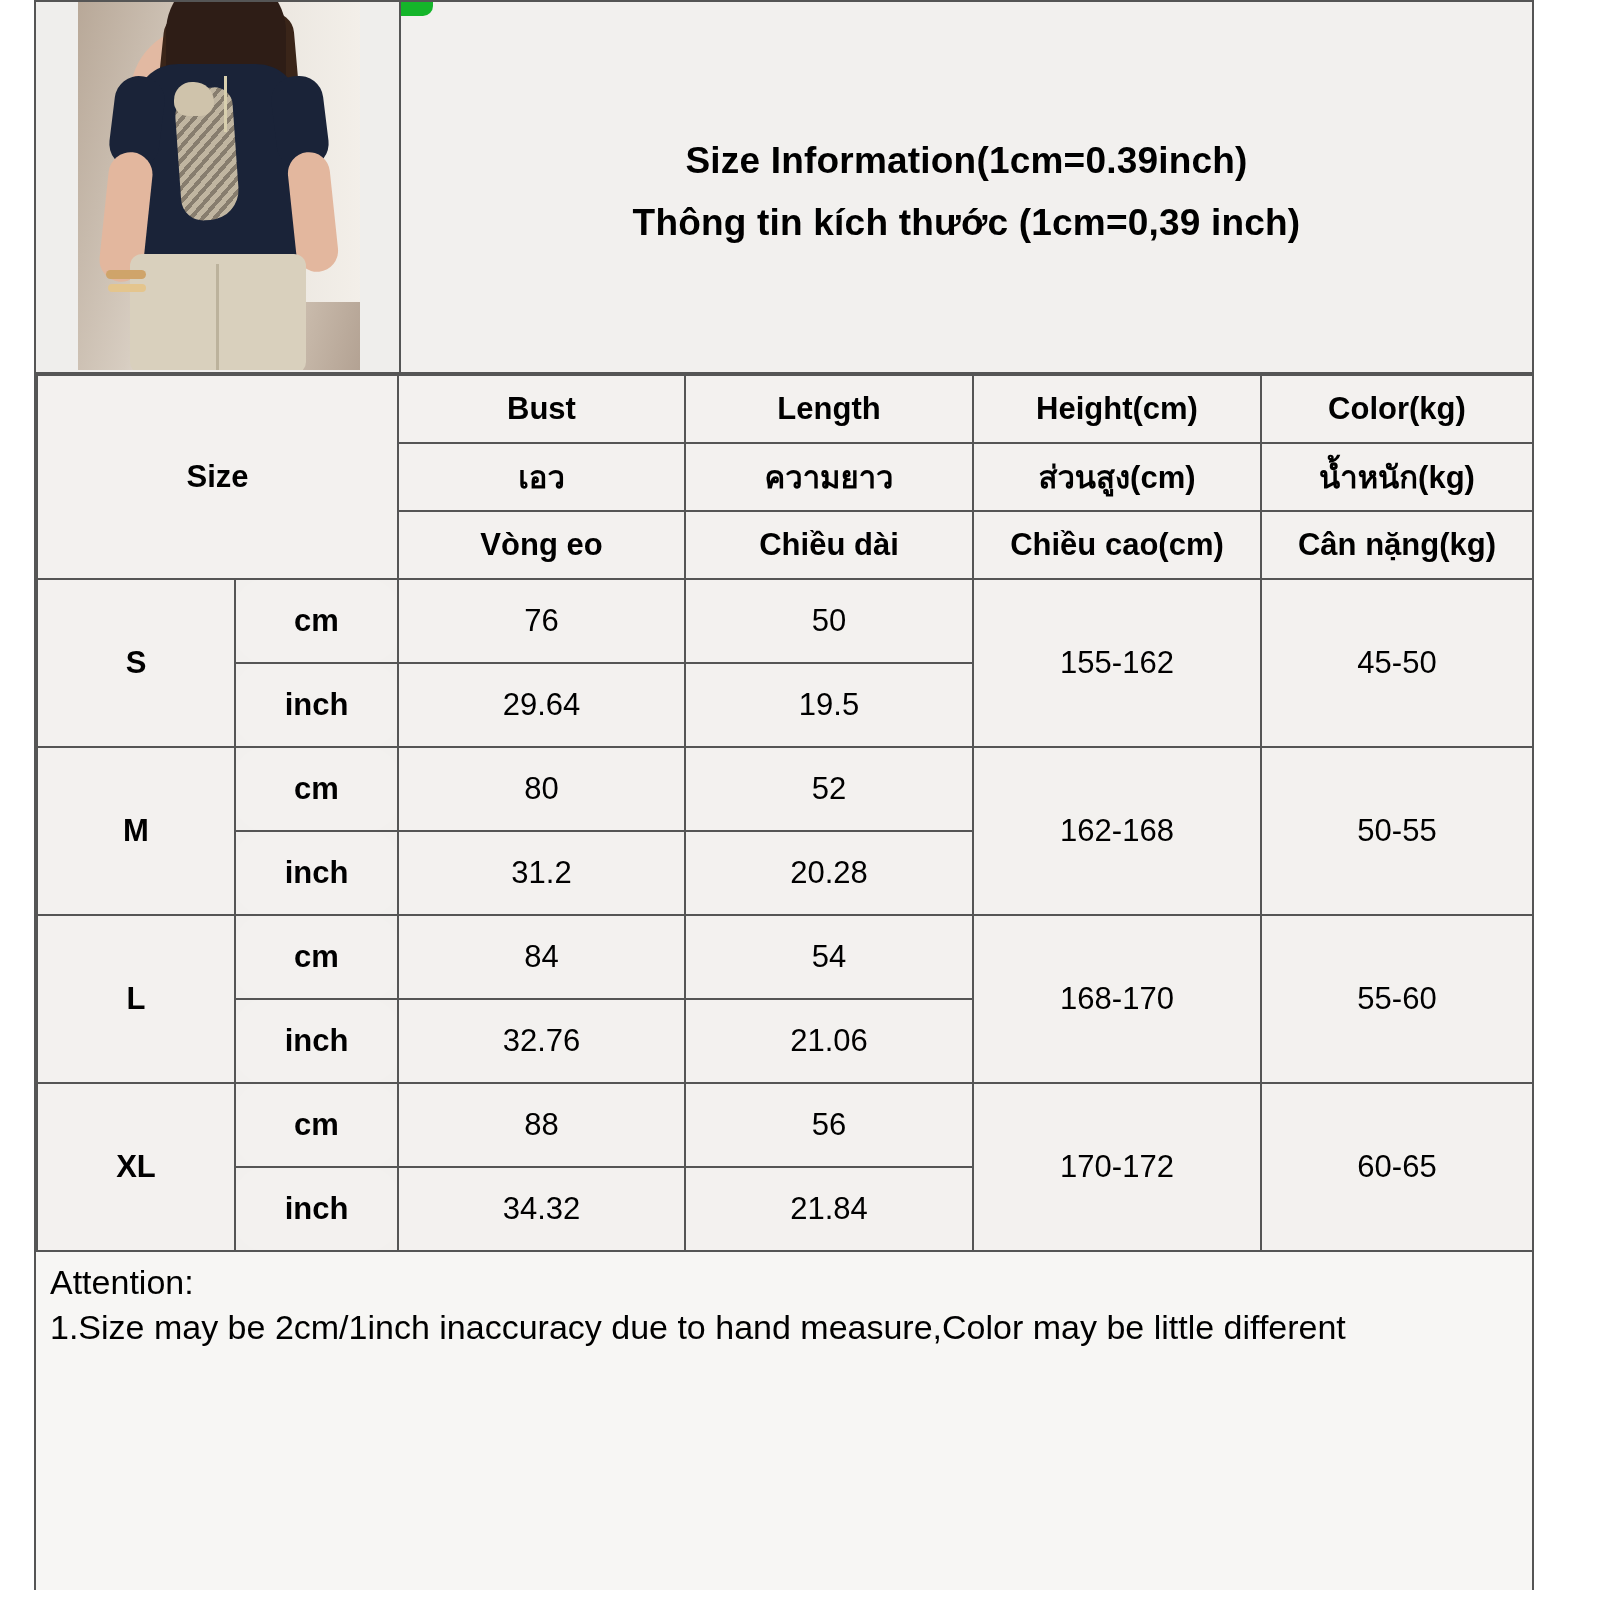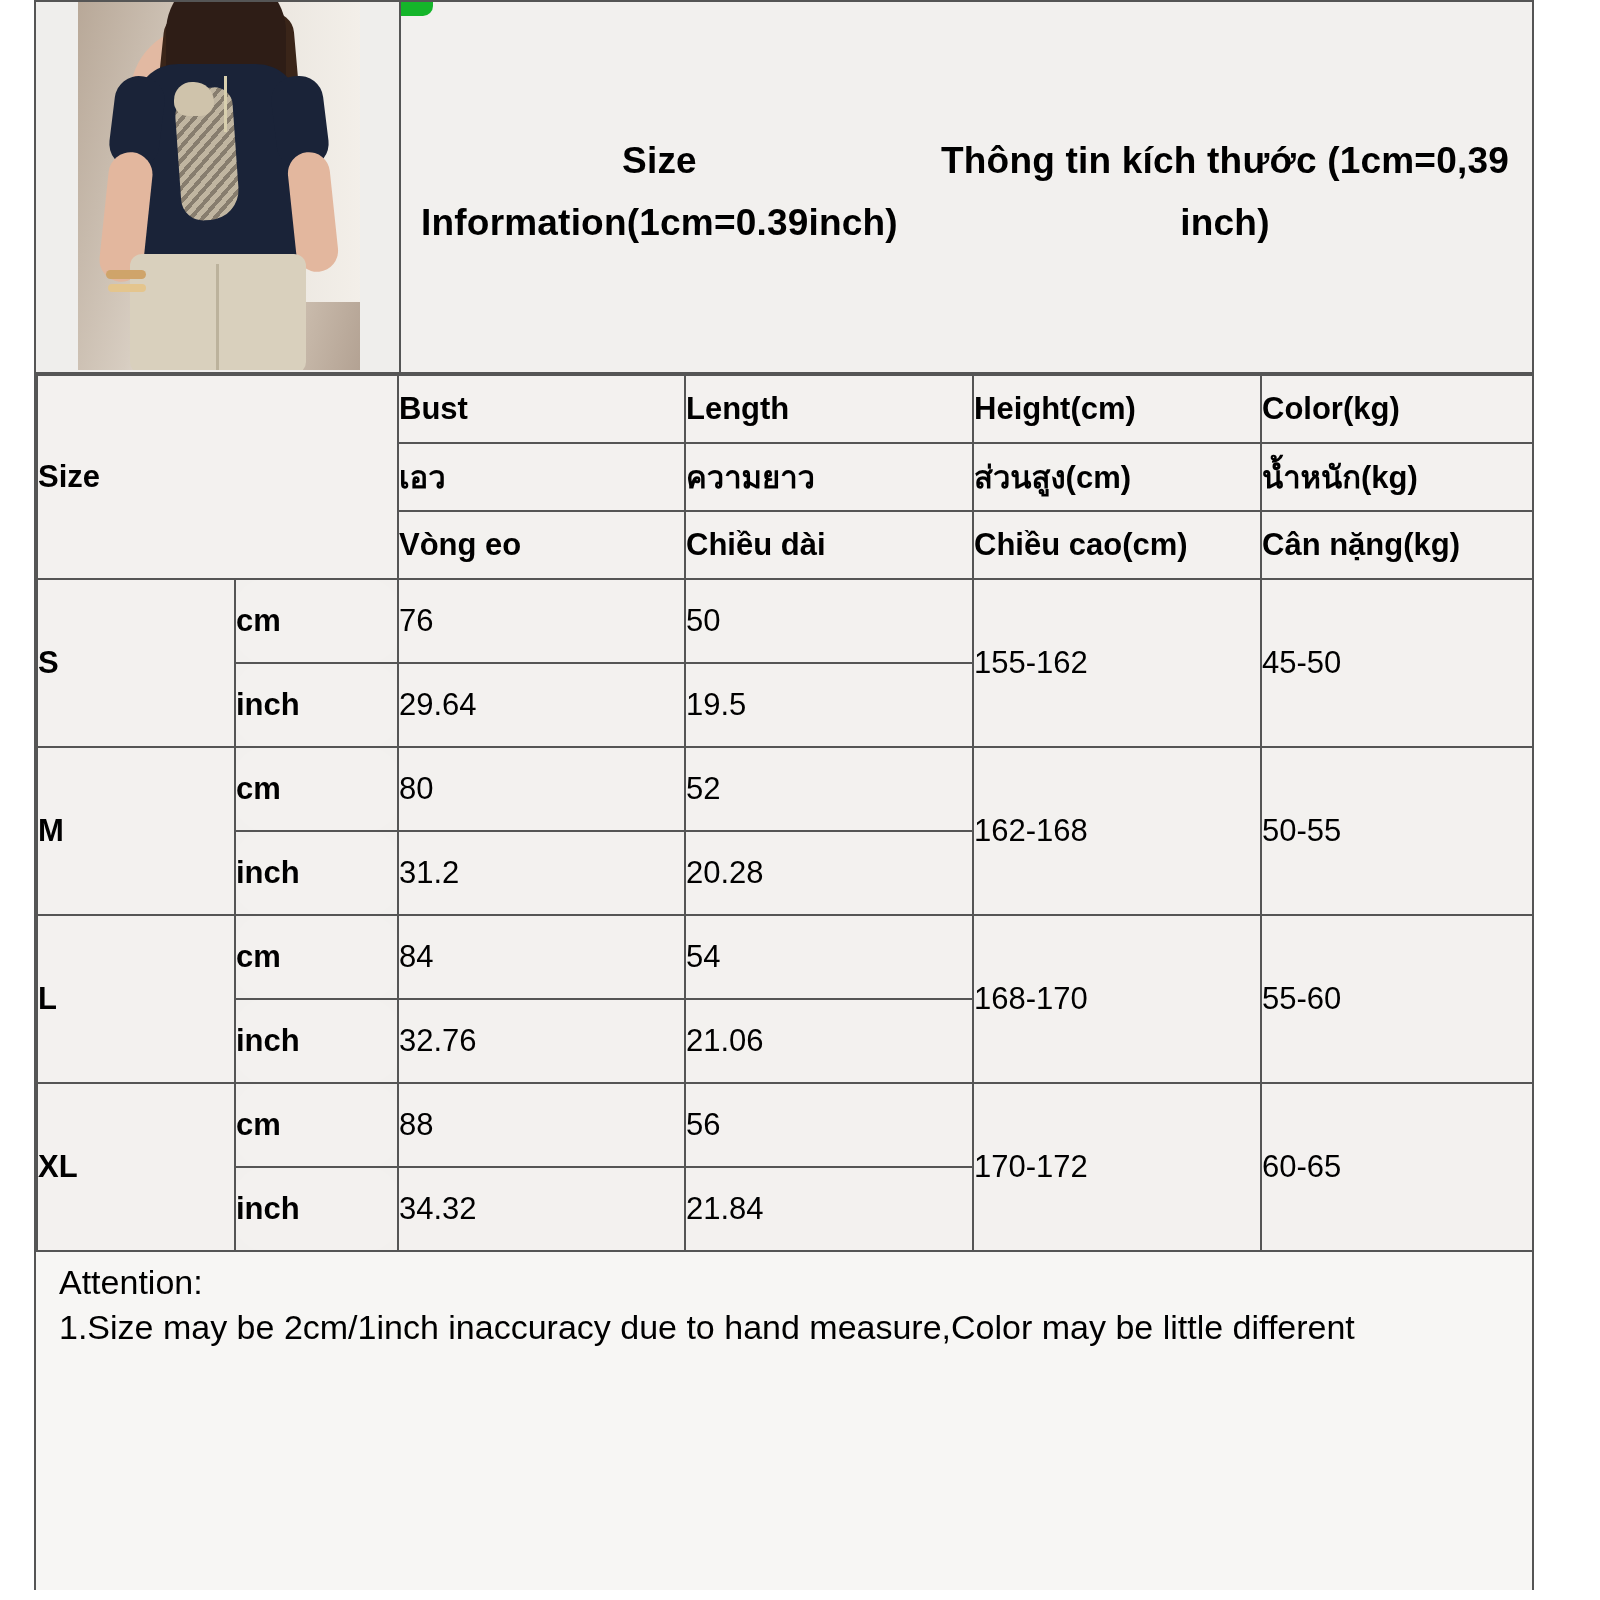--- a/index.html
+++ b/index.html
@@ -151,22 +151,21 @@
     top: 0px;
     width: 32px;
     height: 14px;
     background: #15b52a;
     border-radius: 0 0 10px 0;
   }
 
   .title-cell {
     flex: 1;
     display: flex;
-    flex-direction: row;
-    align-items: center;
+    flex-direction: column;
     justify-content: center;
     background: #f2f0ee;
     padding-top: 10px;
     box-sizing: border-box;
   }
   .title-line {
     font-weight: bold;
     font-size: 37px;
     line-height: 62px;
     text-align: center;
@@ -174,21 +173,21 @@
   }
 
   
   table.size-table {
     width: 100%;
     border-collapse: collapse;
     table-layout: fixed;
   }
   table.size-table td {
     border: 2px solid #555;
-    text-align: left;
+    text-align: center;
     vertical-align: middle;
     font-size: 31px;
     background: #f3f1ef;
     padding: 0;
   }
   td.hdr {
     background: #e6e3e0;
     font-weight: bold;
     font-size: 33px;
     height: 66px;
@@ -216,21 +215,21 @@
     background: #f5f3f1;
   }
   td.range {
     font-size: 33px;
     background: #f2f0ee;
   }
   .thick-top td { border-top-width: 3px; }
 
   
   .attention {
-    padding: 8px 14px 0 23px;
+    padding: 8px 14px 0 14px;
     background: #f7f6f4;
     height: 338px;
     box-sizing: border-box;
   }
   .attention p {
     margin: 0;
     font-size: 34px;
     line-height: 45px;
     font-family: "Liberation Sans", sans-serif;
   }

